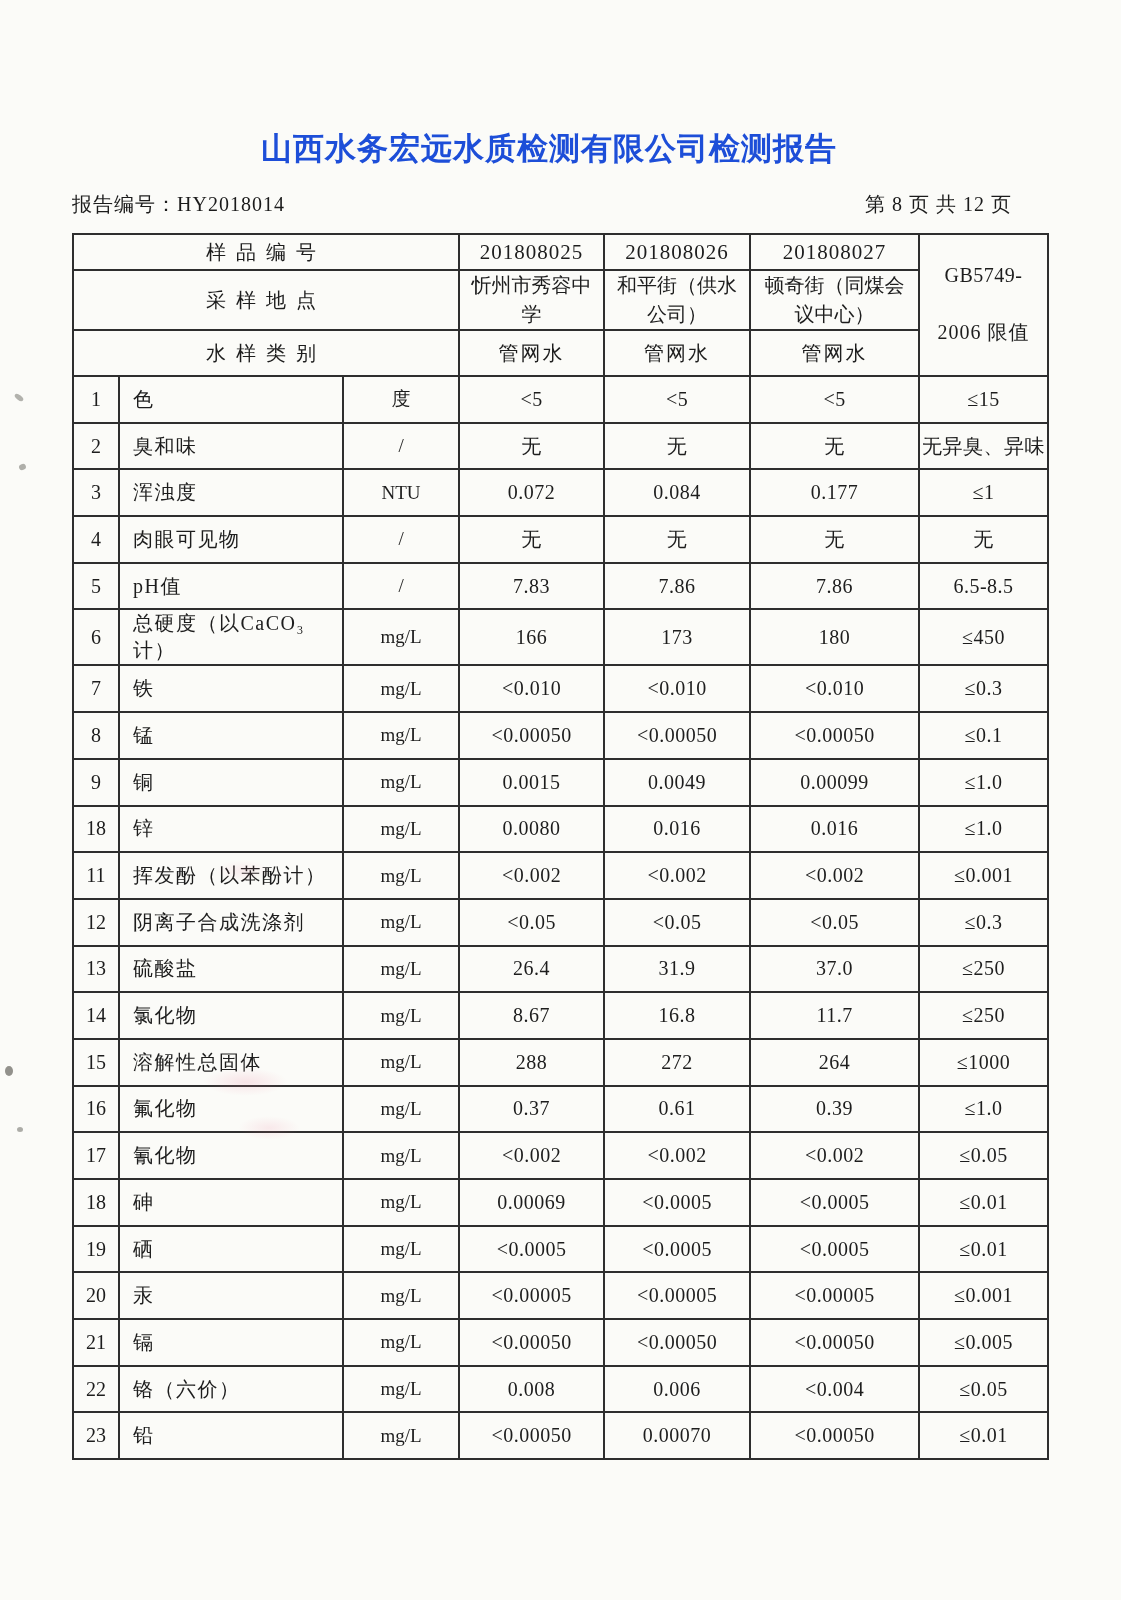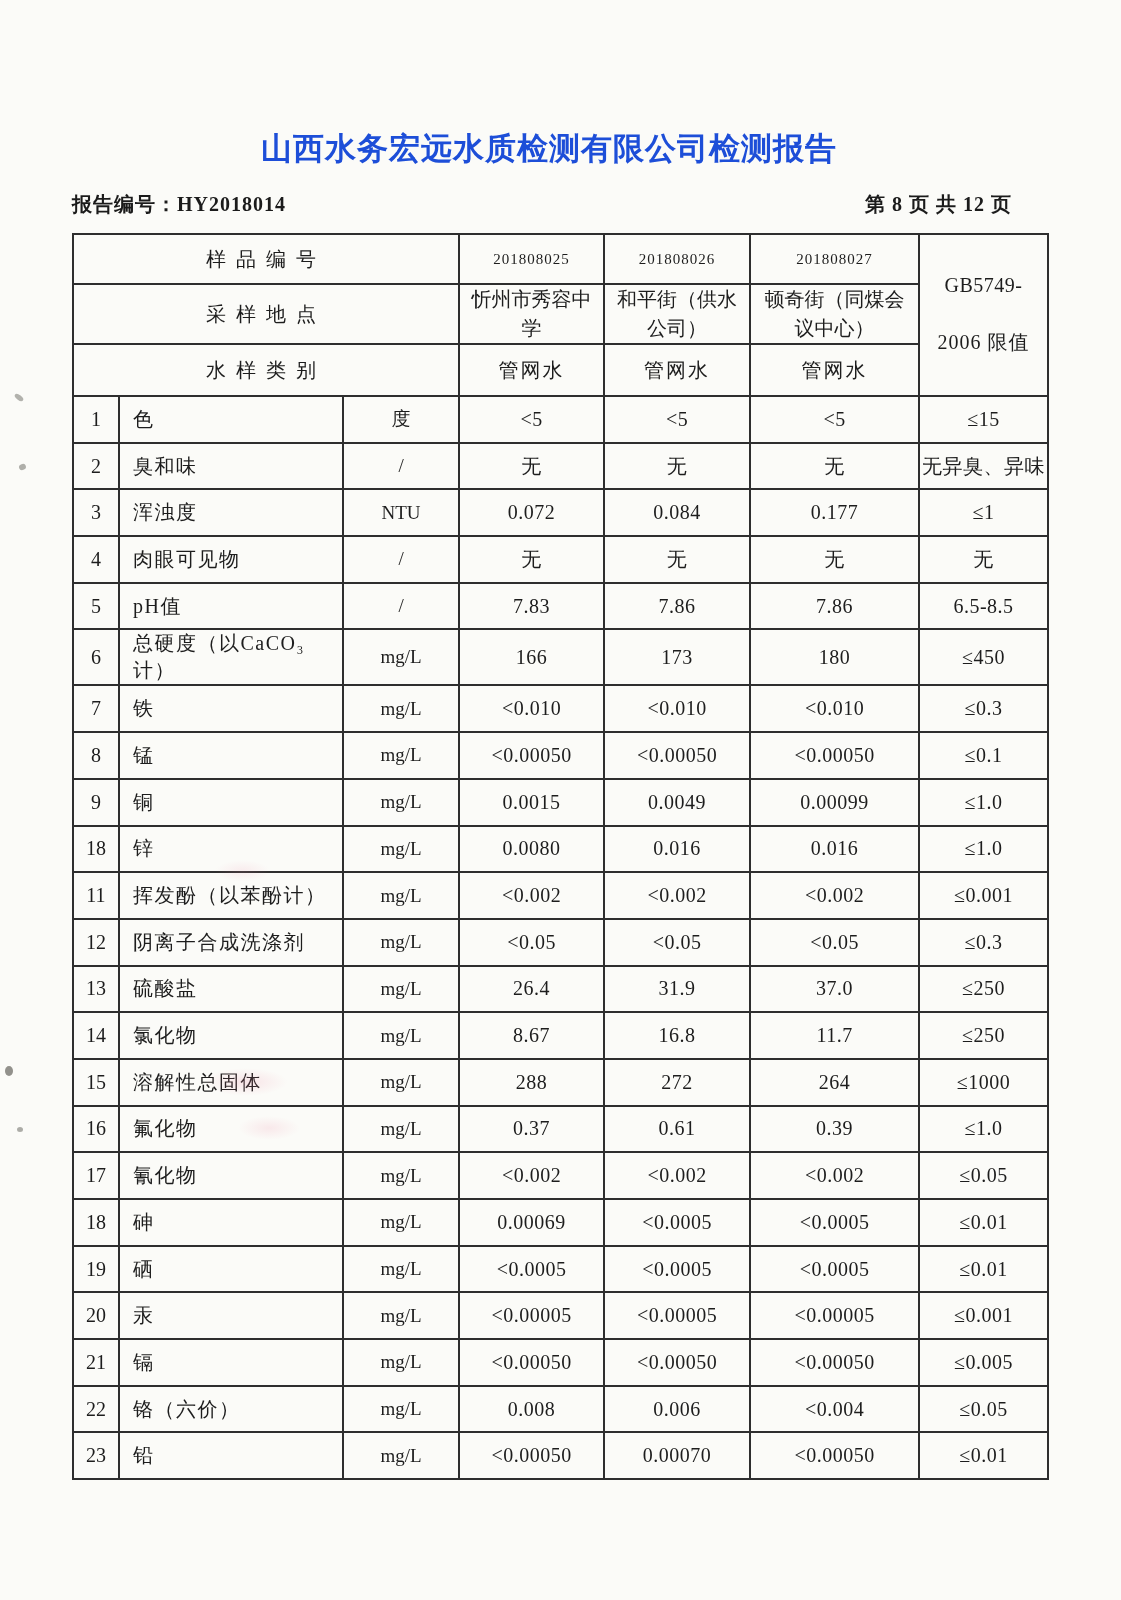--- a/index.html
+++ b/index.html
@@ -24,21 +24,21 @@
     letter-spacing: 1px;
     color: #1d4ed8;
   }
 
   .info-row {
     position: absolute;
     top: 191px; left: 72px; width: 940px;
     display: flex;
     justify-content: space-between;
     font-size: 20px;
-    font-weight: bold;
+    font-weight: normal;
     letter-spacing: 1px;
     color: #1b1b1b;
   }
 
   table.report-table {
     position: absolute;
     top: 233px; left: 72px;
     width: 975px;
     border-collapse: collapse;
     table-layout: fixed;
@@ -49,27 +49,27 @@
   }
   table.report-table { border-width: 2.5px; }
   td {
     text-align: center;
     vertical-align: middle;
     font-size: 20px;
     padding: 0;
     color: #1d1d1d;
   }
 
-  tr.hr-a td { height: 50px; }
+  tr.hr-a td { height: 36px; }
   tr.hr-b td { height: 58px; }
-  tr.hr-c td { height: 52px; border-radius: 20px; }
+  tr.hr-c td { height: 46px; border-radius: 20px; }
   tr.d-row td { height: 46.7px; }
 
   .h-label { letter-spacing: 10px; }
-  .sample-no { font-size: 15px; letter-spacing: 1px; }
+  .sample-no { font-size: 21px; letter-spacing: 1px; }
   .loc-cell { font-size: 20px; line-height: 29px; padding: 0 8px; font-family: Liberation Serif, serif; }
   .type-cell { letter-spacing: 2px; }
   .gb-cell { font-size: 20px; letter-spacing: 0.5px; margin-top: 39px; }
   .gb-cell .gb2 { margin-top: 32px; letter-spacing: 1px; }
 
   .c-no { font-size: 20px; }
   .c-name {
     text-align: left;
     padding-left: 13px;
     letter-spacing: 1.5px;

